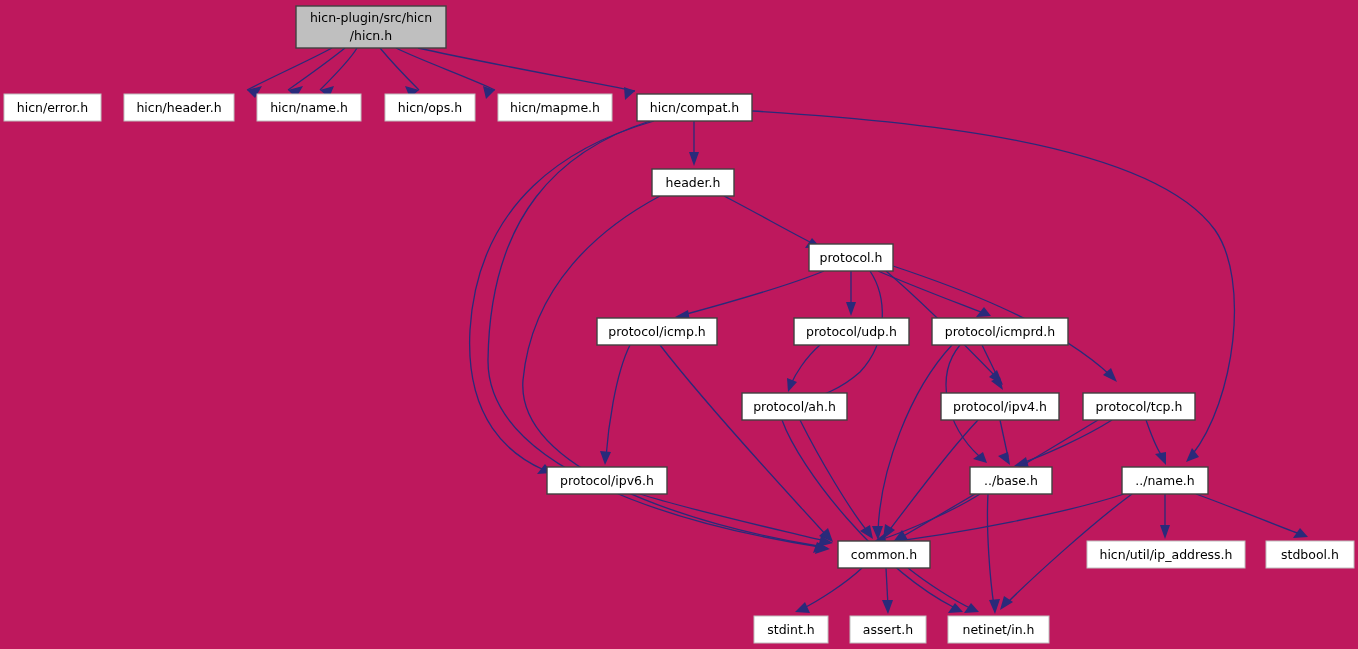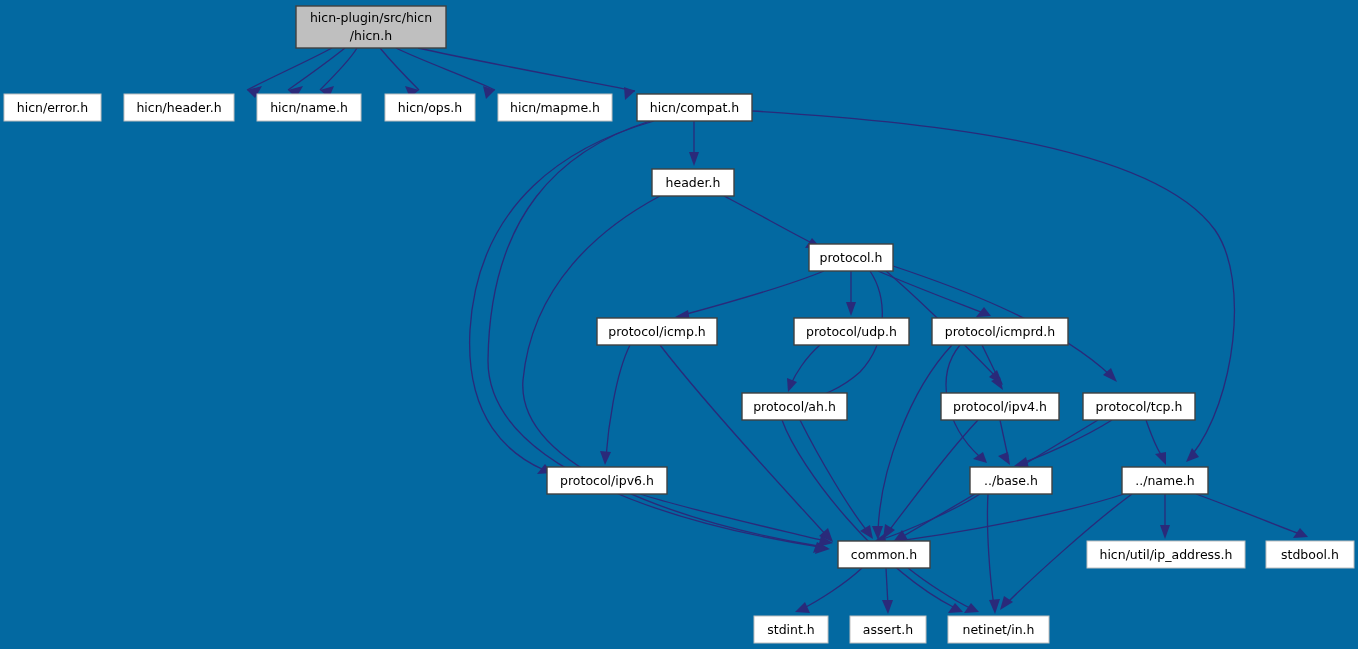--- a/index.html
+++ b/index.html
@@ -4,21 +4,21 @@
 <style>
   html, body {
     margin: 0;
     padding: 0;
     background: #ffffff;
   }
   #graph-root {
     position: relative;
     width: 1358px;
     height: 649px;
-    background: #0369a1;
+    background: #be185d;
     font-family: "DejaVu Sans", sans-serif;
     overflow: hidden;
   }
   svg#graph-svg {
     position: absolute;
     top: 0; left: 0;
     width: 1358px;
     height: 649px;
   }
   .node-rect {

